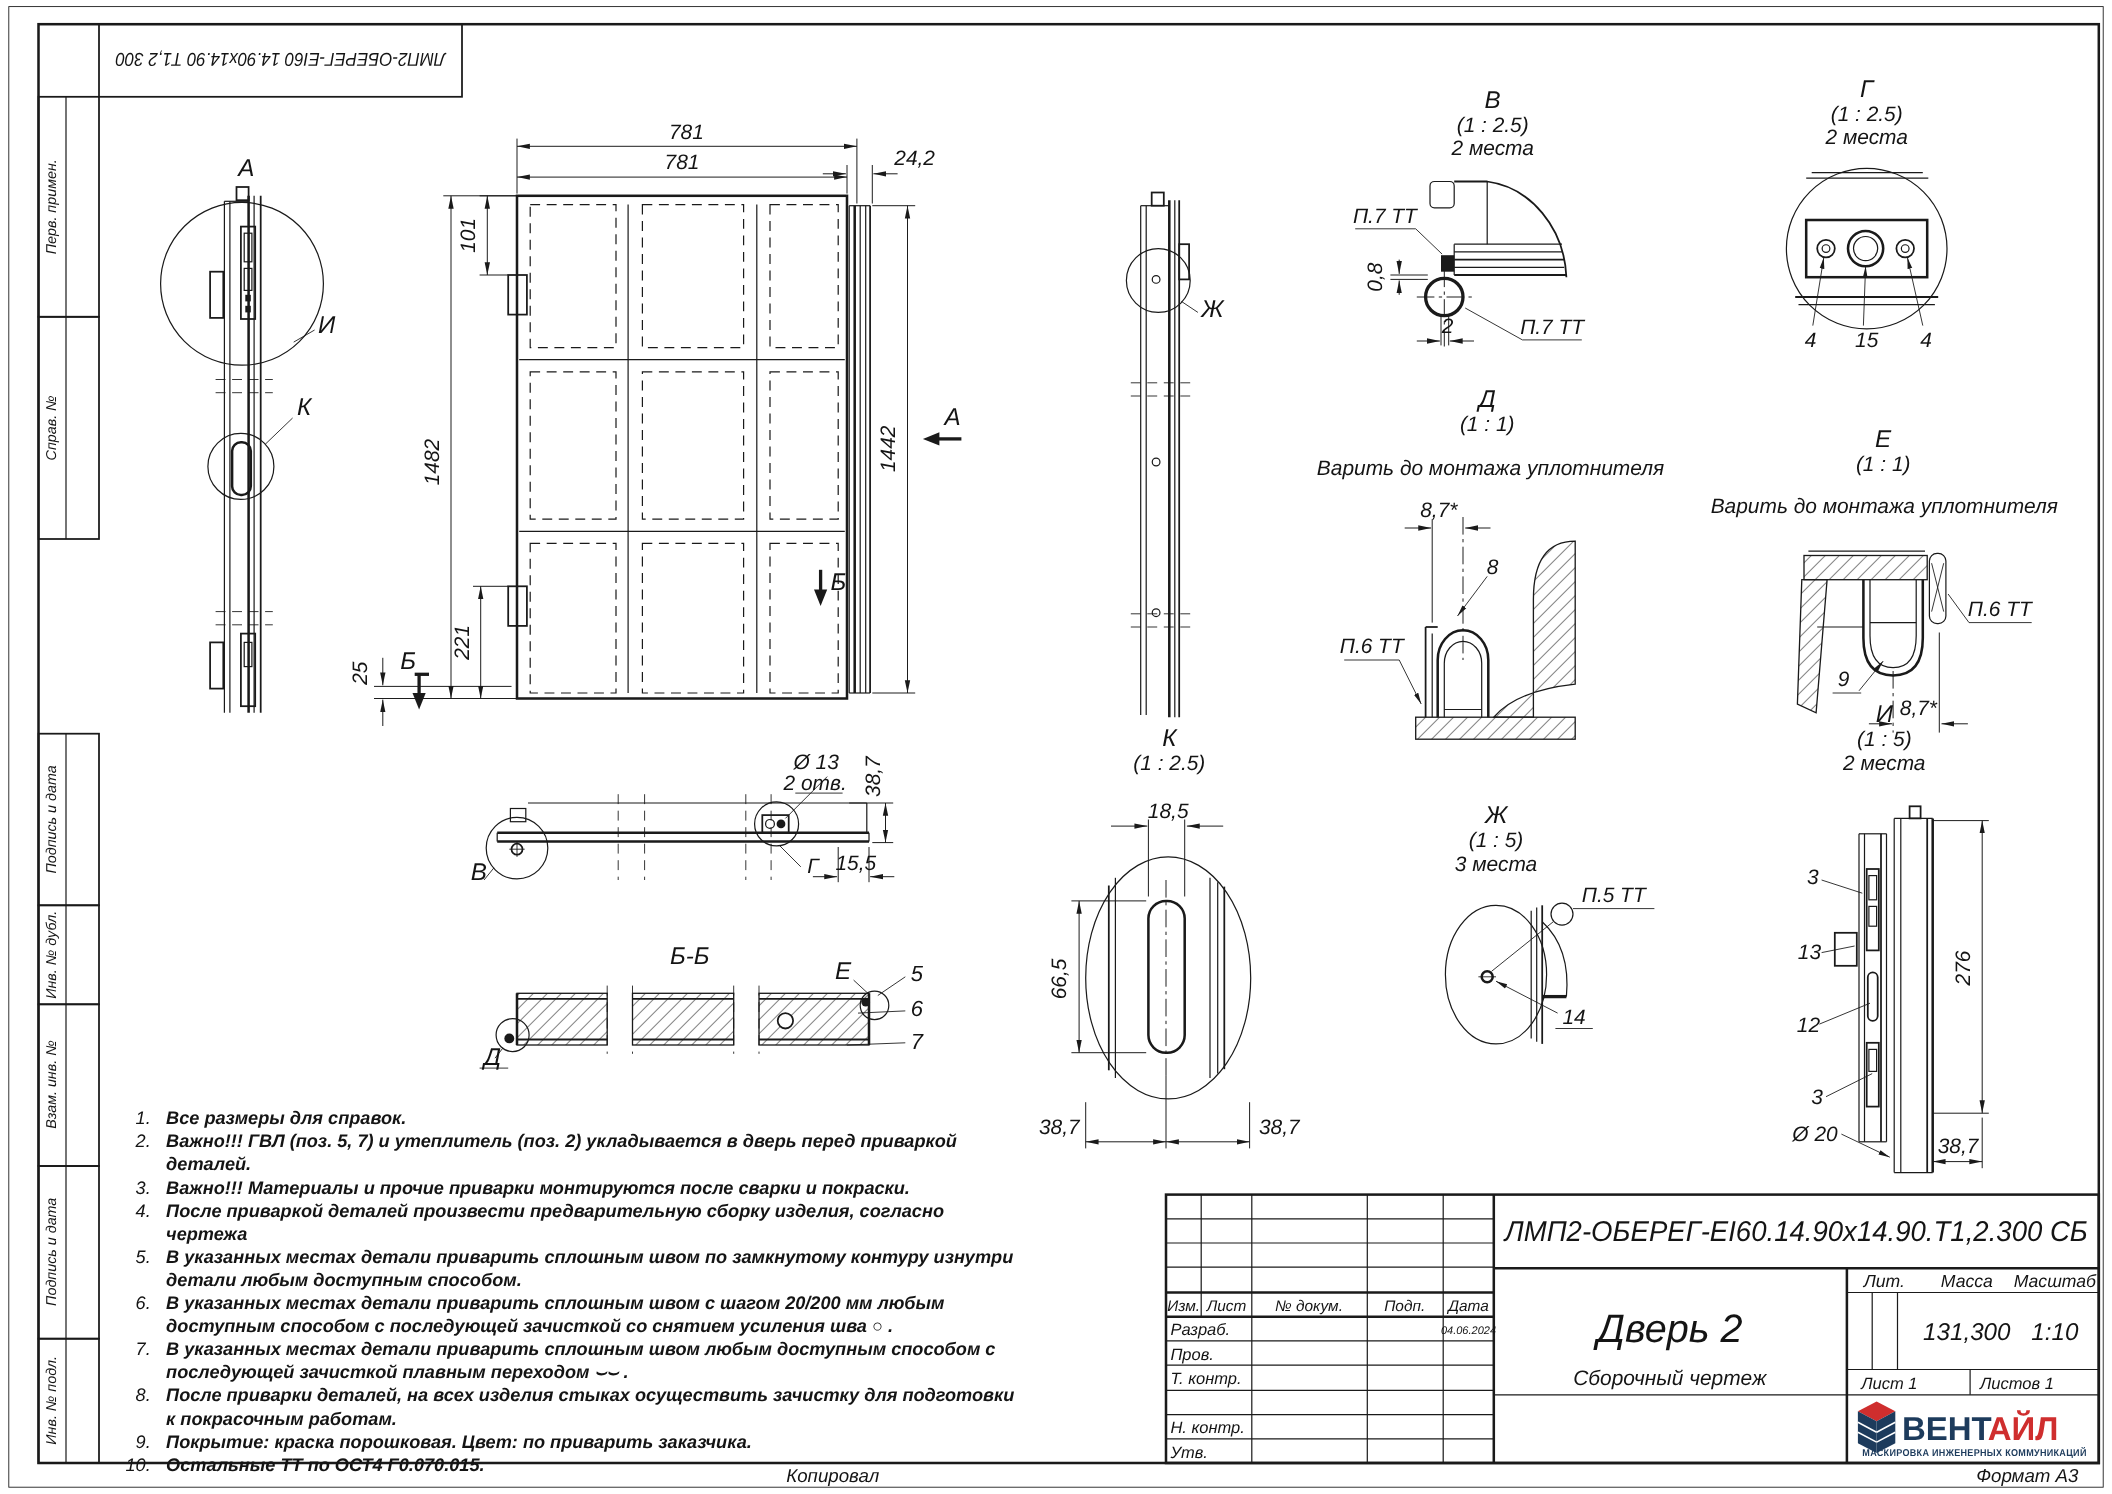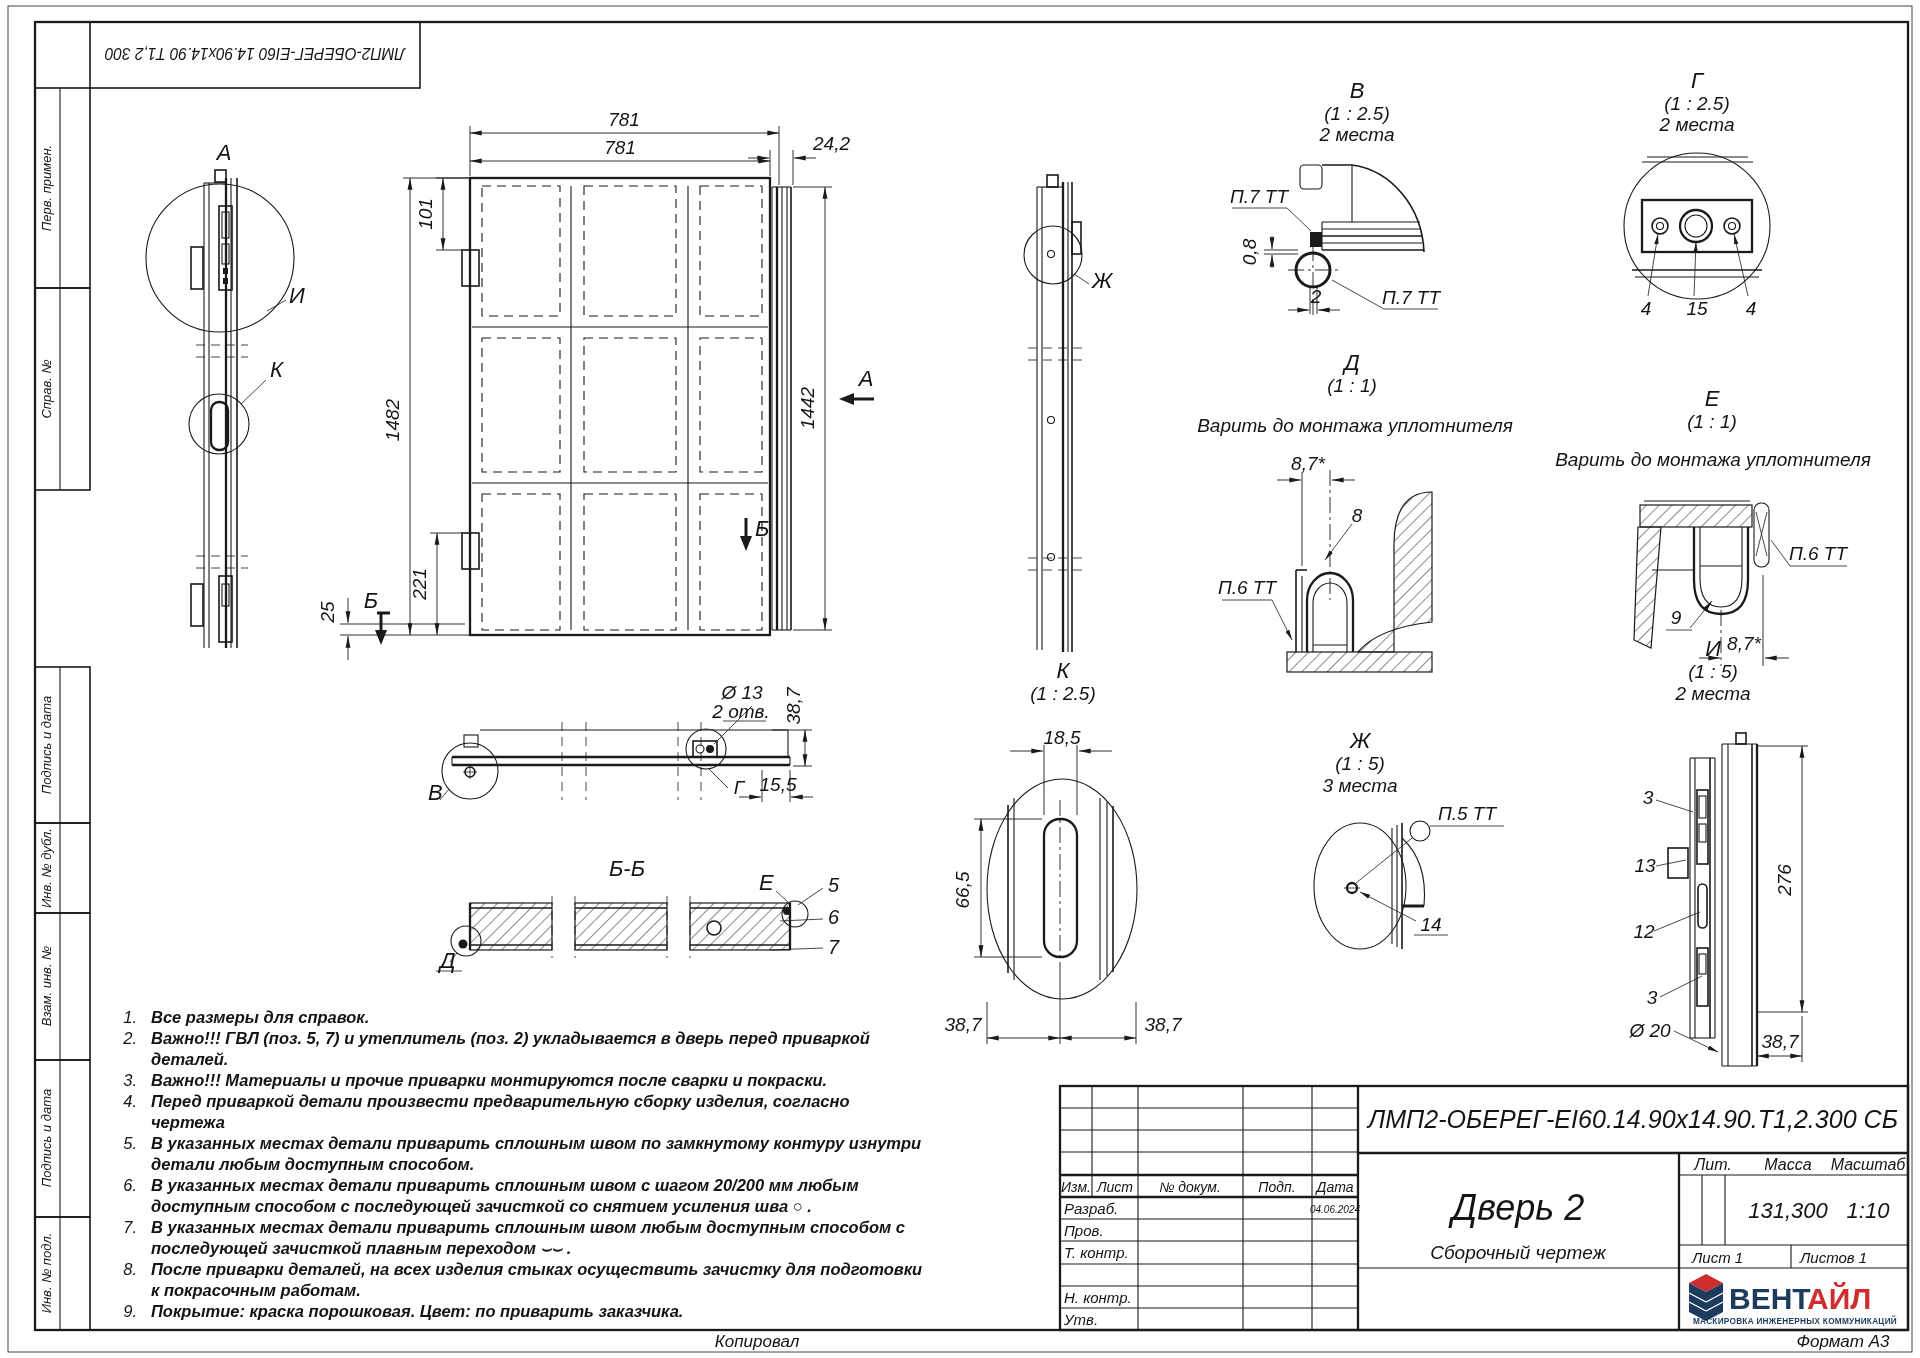--- a/index.html
+++ b/index.html
@@ -579,21 +579,21 @@
   <div class="note-row">
         <div class="note-num">2.</div>
         <div class="note-text">Важно!!! ГВЛ (поз. 5, 7) и утеплитель (поз. 2) укладывается в дверь перед приваркой деталей.</div>
       </div>
   <div class="note-row">
         <div class="note-num">3.</div>
         <div class="note-text">Важно!!! Материалы и прочие приварки монтируются после сварки и покраски.</div>
       </div>
   <div class="note-row">
         <div class="note-num">4.</div>
-        <div class="note-text">Перед приваркой детали произвести предварительную сборку изделия, согласно чертежа</div>
+        <div class="note-text">После приваркой деталей произвести предварительную сборку изделия, согласно чертежа</div>
       </div>
   <div class="note-row">
         <div class="note-num">5.</div>
         <div class="note-text">В указанных местах детали приварить сплошным швом по замкнутому контуру изнутри детали любым доступным способом.</div>
       </div>
   <div class="note-row">
         <div class="note-num">6.</div>
         <div class="note-text">В указанных местах детали приварить сплошным швом с шагом 20/200 мм любым доступным способом с последующей зачисткой со снятием усиления шва  ○ .</div>
       </div>
   <div class="note-row">
@@ -601,14 +601,18 @@
         <div class="note-text">В указанных местах детали приварить сплошным швом любым доступным способом с последующей зачисткой плавным переходом  ⌣⌣ .</div>
       </div>
   <div class="note-row">
         <div class="note-num">8.</div>
         <div class="note-text">После приварки деталей, на всех изделия стыках осуществить зачистку для подготовки к покрасочным работам.</div>
       </div>
   <div class="note-row">
         <div class="note-num">9.</div>
         <div class="note-text">Покрытие: краска порошковая. Цвет: по приварить заказчика.</div>
       </div>
+  <div class="note-row">
+        <div class="note-num">10.</div>
+        <div class="note-text">Остальные ТТ по ОСТ4 Г0.070.015.</div>
+      </div>
 </div>
 </div>
 
 </body></html>

